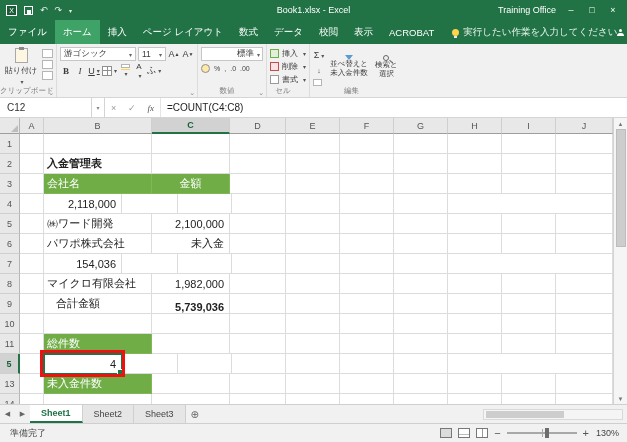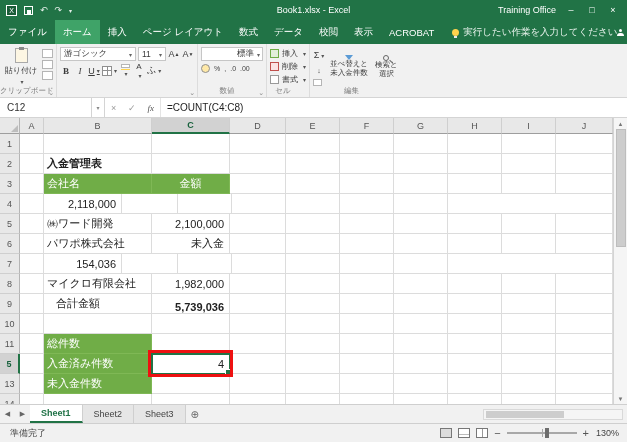--- a/index.html
+++ b/index.html
@@ -484,23 +484,20 @@
             <div class="cell" style="width: 54px;"></div>
             <div class="cell" style="width: 54px;"></div>
             <div class="cell" style="width: 54px;"></div>
             <div class="cell" style="width: 54px;"></div>
             <div class="cell" style="width: 54px;"></div>
             <div class="cell fill"></div>
           </div>
           <div class="grow">
             <div class="rowh sel">5</div>
             <div class="cell" style="width: 24px;"></div>
-            <div class="cell hdr" style="width: 108px;">
-              <span>入金済み件数</span>
-            </div>
             <div class="cell num selected" style="width: 78px;">
               <span>4</span>
               <div class="red-annotation"></div>
             </div>
             <div class="cell" style="width: 56px;"></div>
             <div class="cell" style="width: 54px;"></div>
             <div class="cell" style="width: 54px;"></div>
             <div class="cell" style="width: 54px;"></div>
             <div class="cell" style="width: 54px;"></div>
             <div class="cell" style="width: 54px;"></div>

